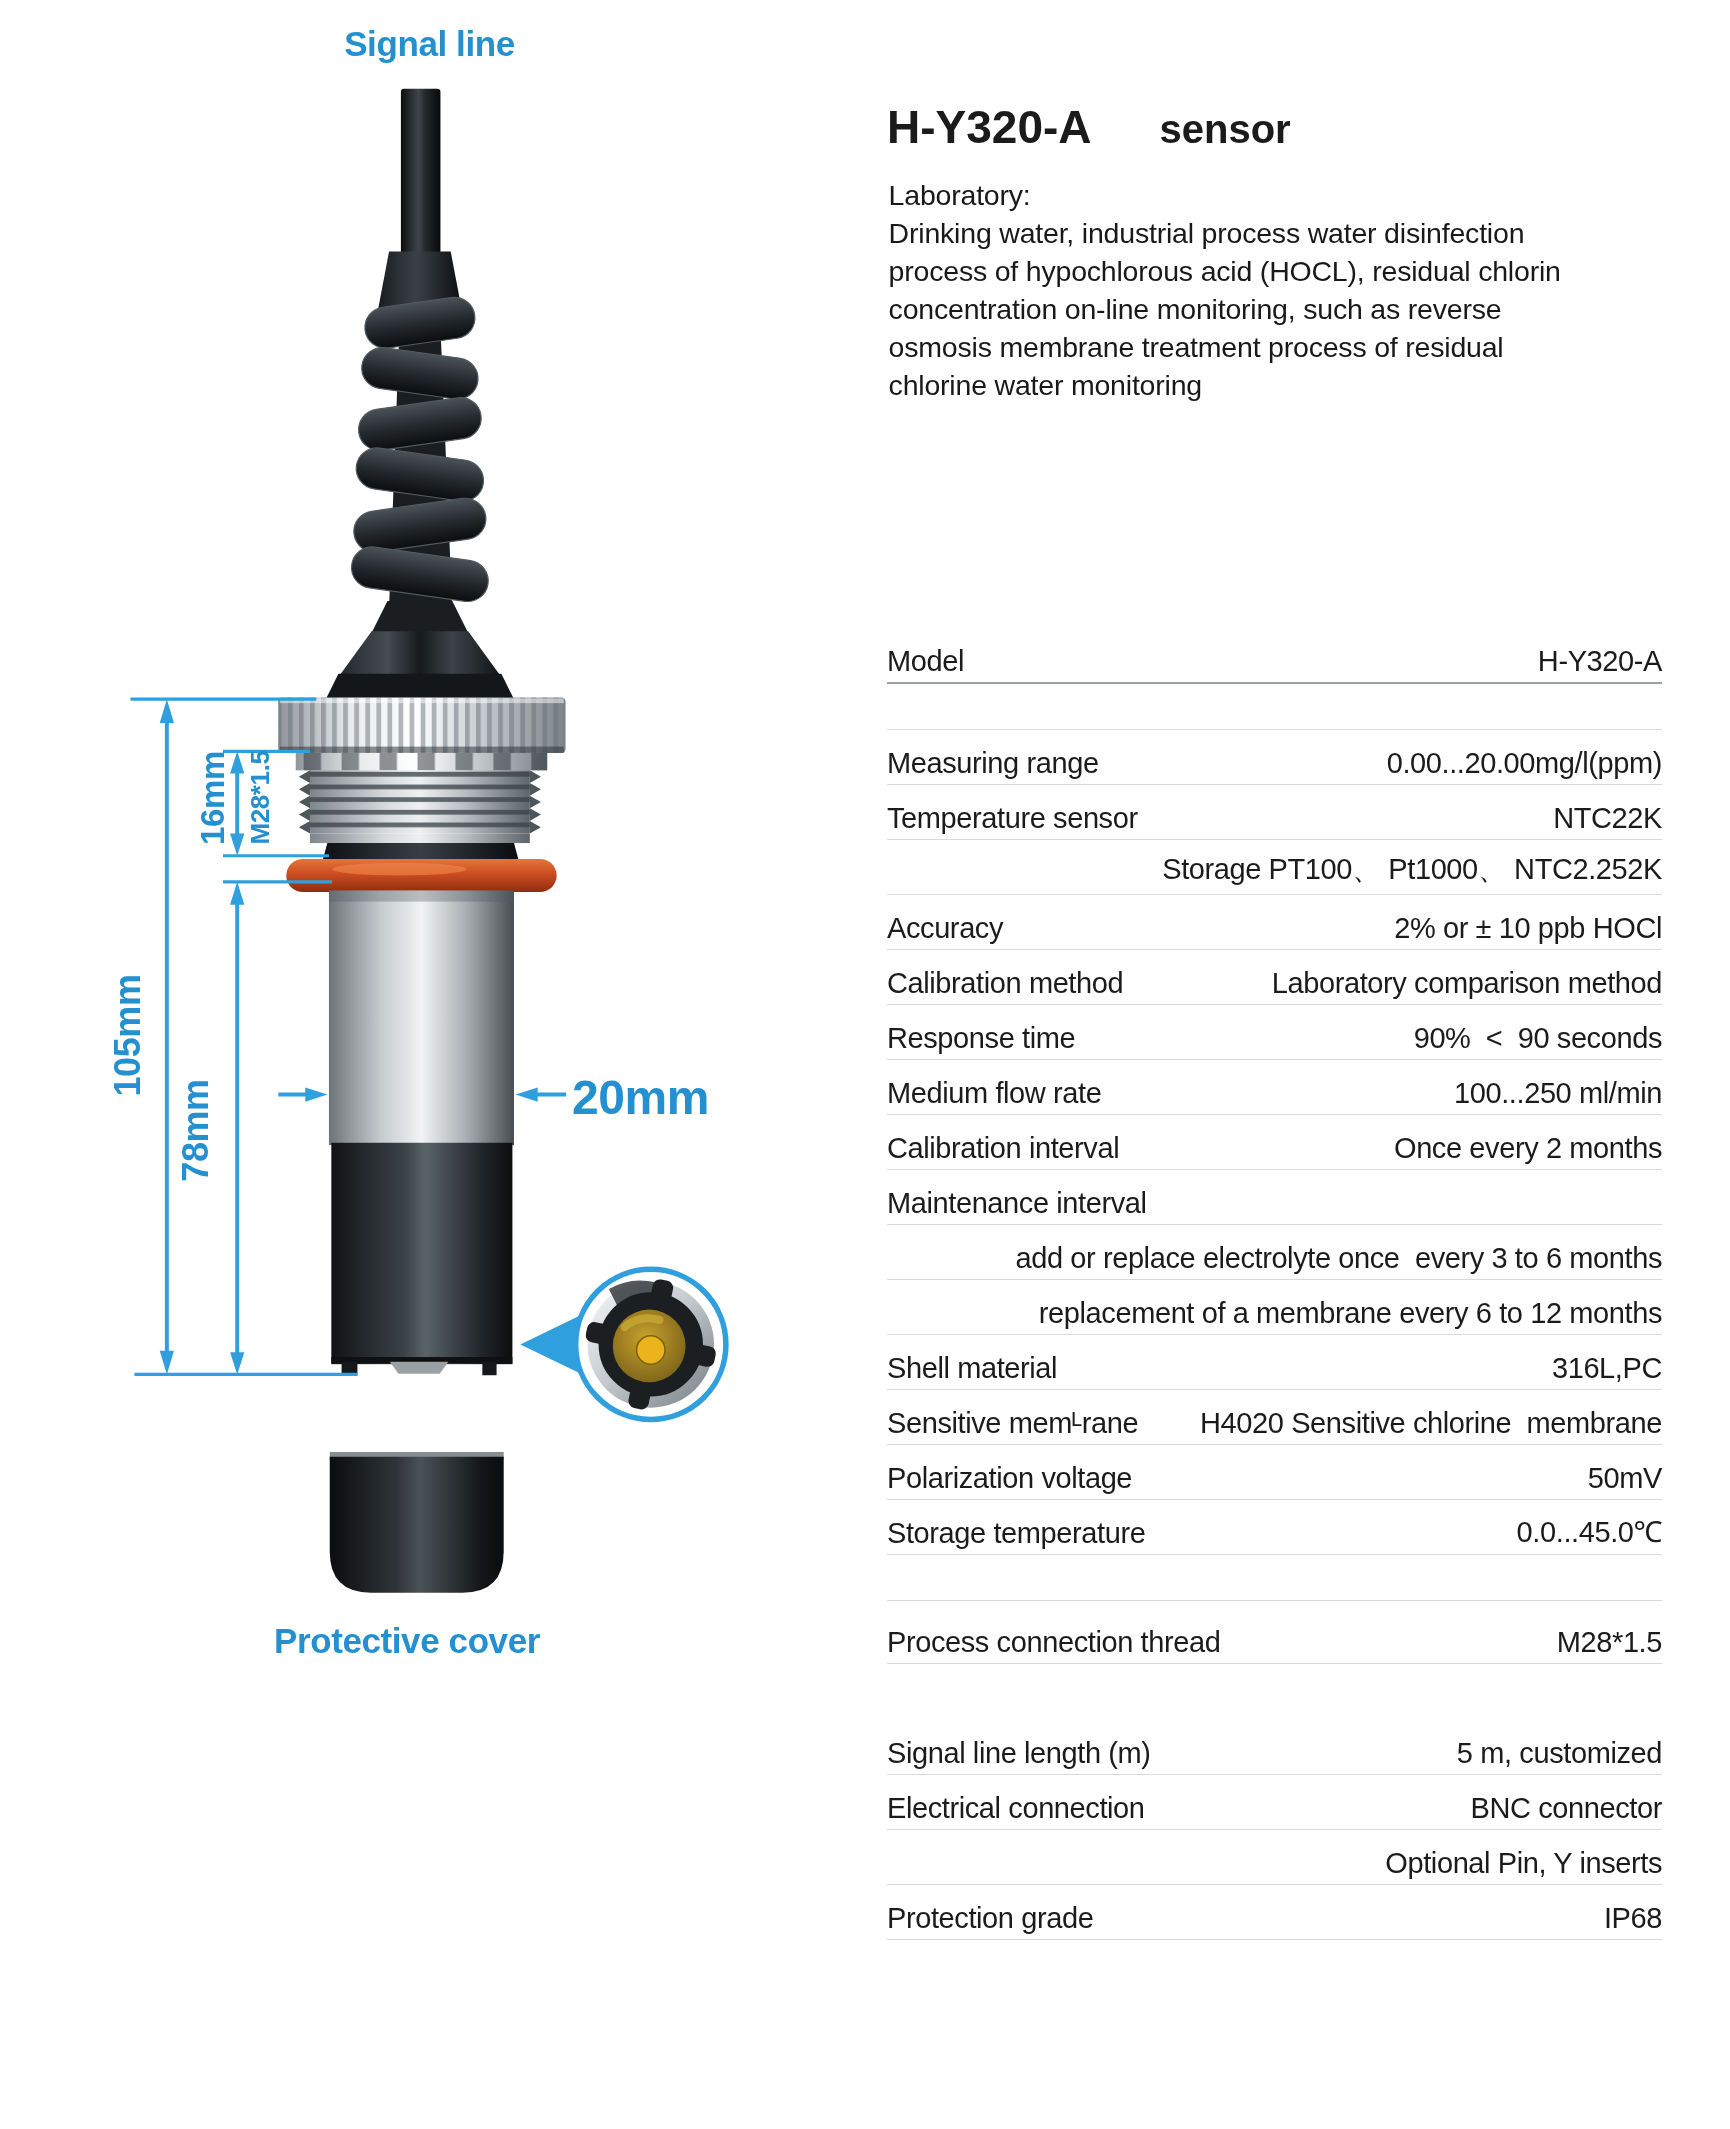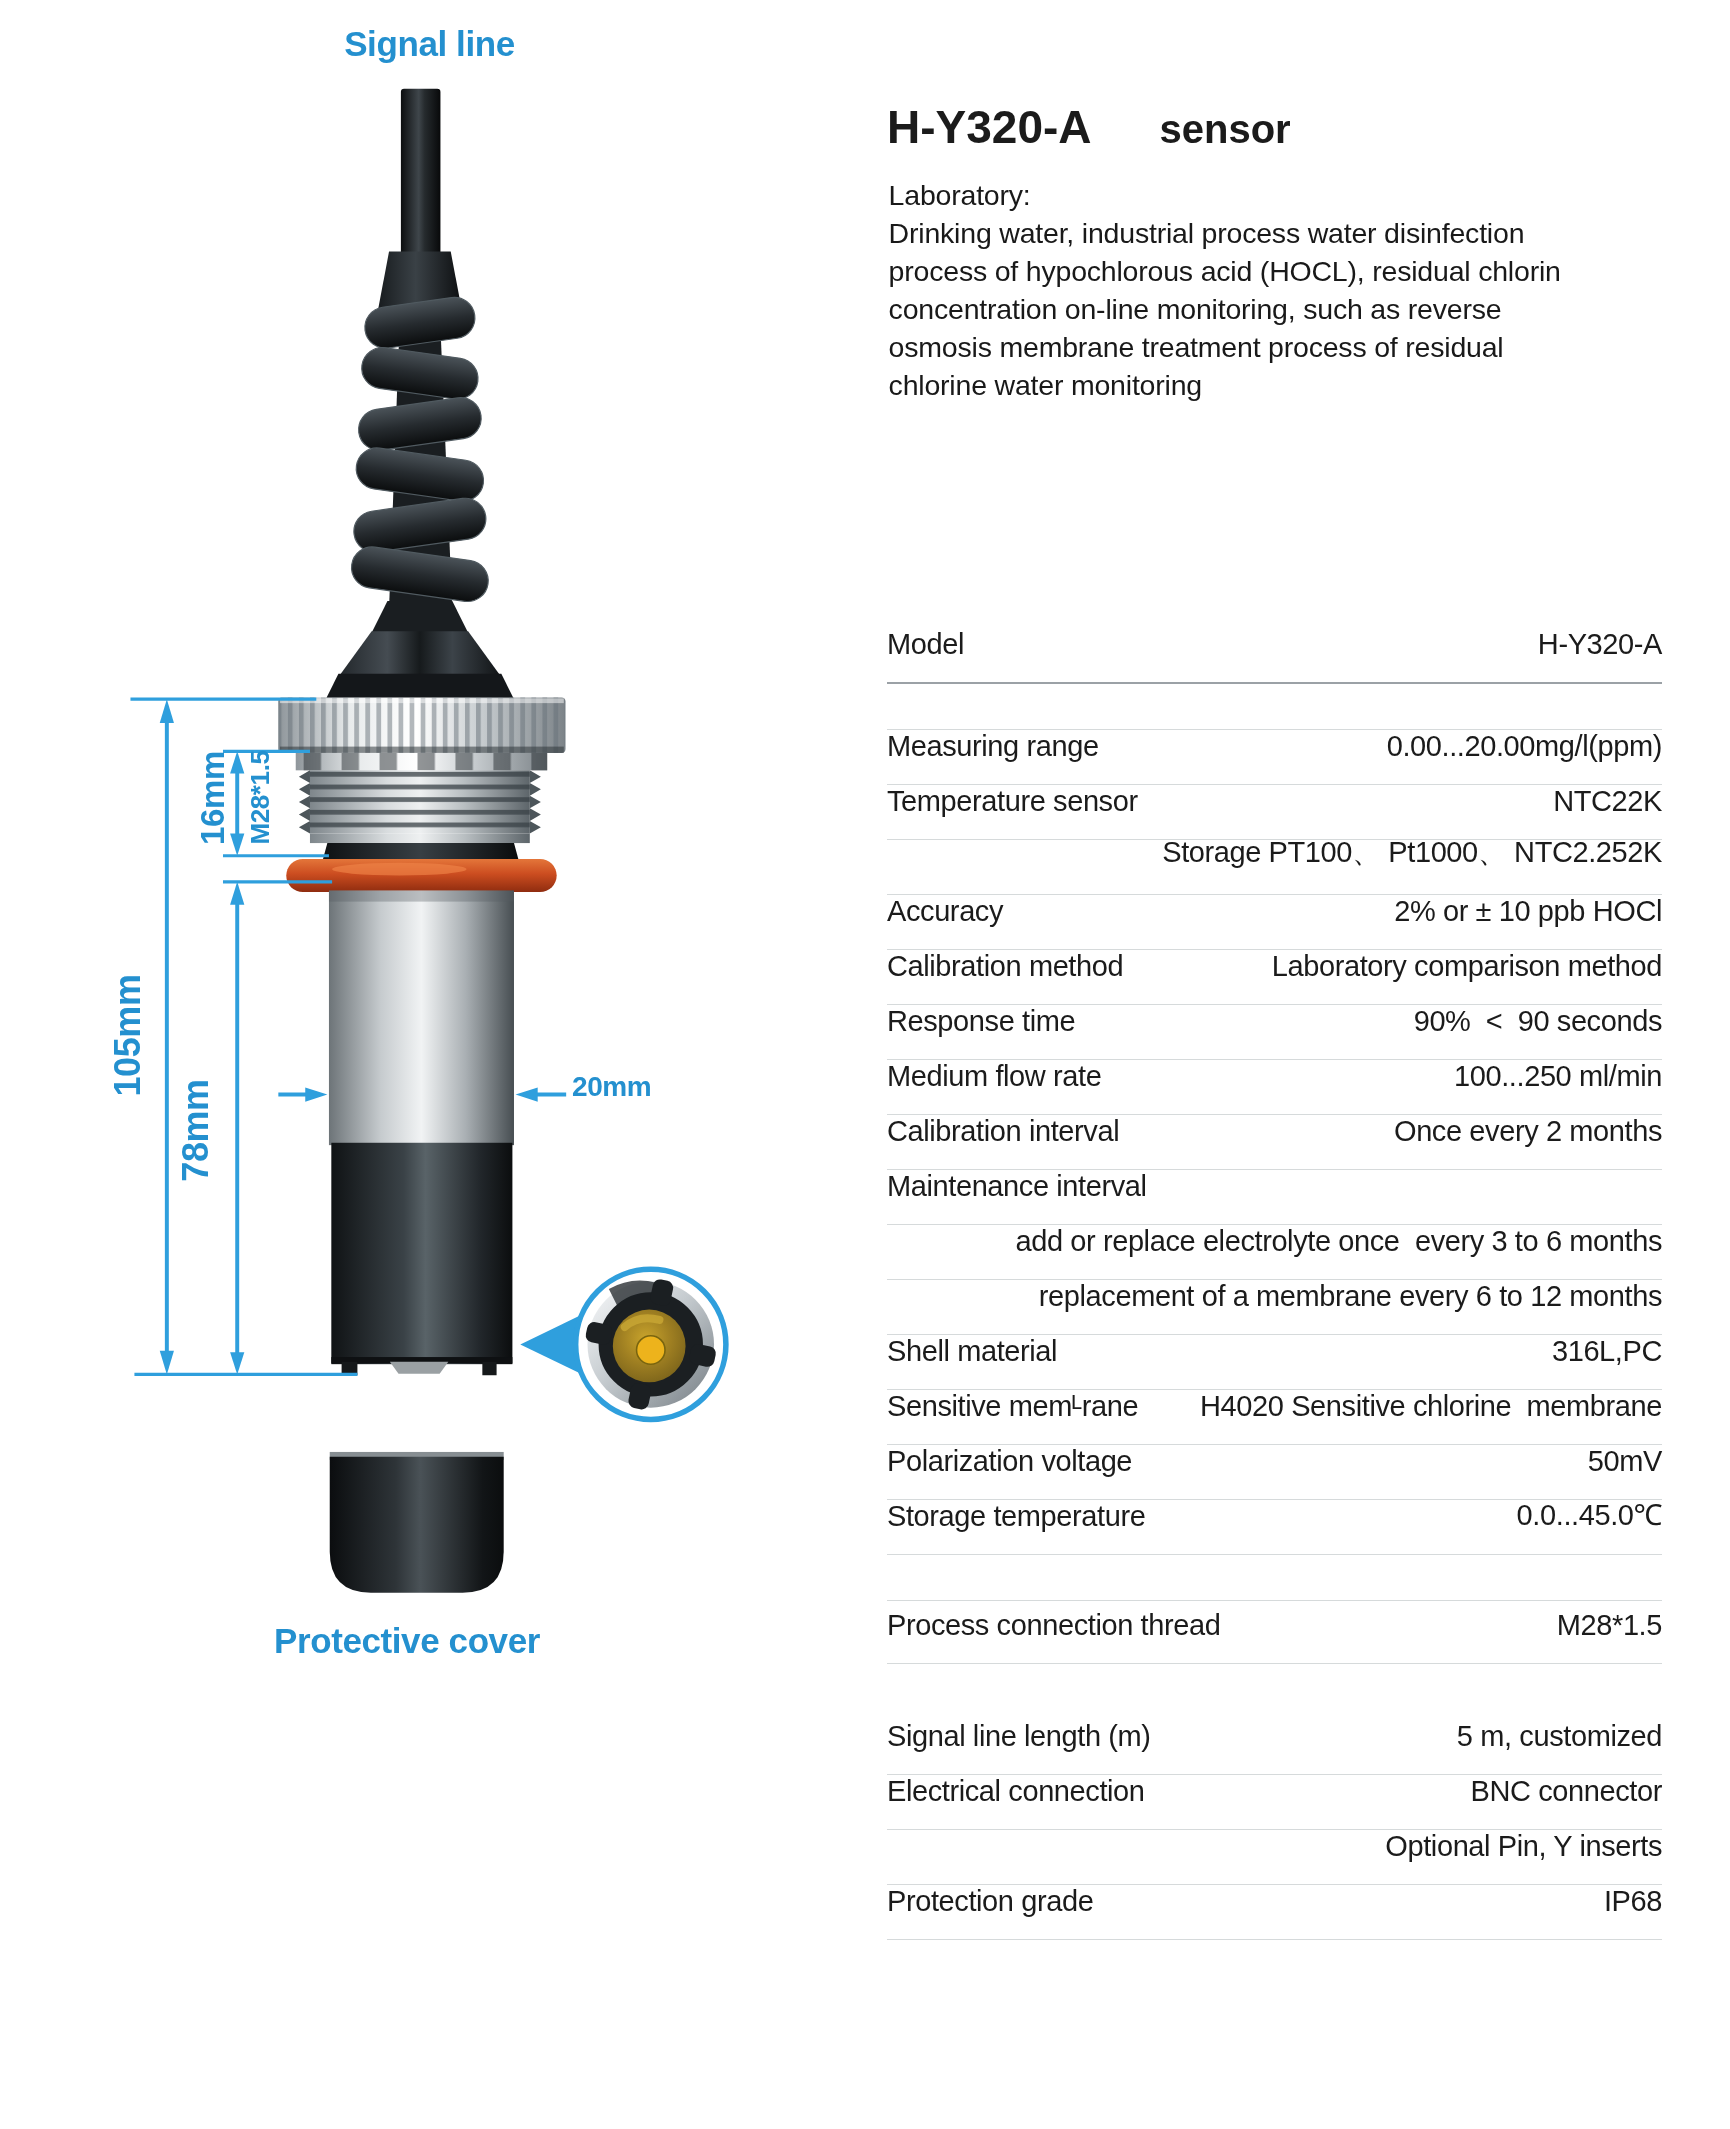--- a/index.html
+++ b/index.html
@@ -8,35 +8,35 @@
 
   
   .illustration{position:absolute;left:0;top:0;width:854px;height:2129px;}
   .illustration svg{position:absolute;left:0;top:0;}
   .lbl{position:absolute;color:#2490cf;font-weight:600;letter-spacing:-0.4px;line-height:1.1;}
   .lbl.signal{left:311px;top:25px;width:237px;text-align:center;font-size:35px;}
   .lbl.dim105{left:12.7px;top:1012px;width:237px;height:47px;text-align:center;font-size:36px;transform:rotate(-90deg);}
   .lbl.dim78{left:81px;top:1107px;width:237px;height:47px;text-align:center;font-size:36px;transform:rotate(-90deg);}
   .lbl.dim16{left:118px;top:776px;width:198px;height:44px;text-align:center;font-size:33px;transform:rotate(-90deg);}
   .lbl.m28{left:168px;top:780px;width:190px;height:35px;text-align:center;font-size:26px;font-weight:600;transform:rotate(-90deg);}
-  .lbl.dim20{left:572px;top:1072px;font-size:28px;}
+  .lbl.dim20{left:572px;top:1072px;font-size:48px;}
   .lbl.cover{left:274px;top:1622px;width:316px;text-align:left;font-size:35px;}
 
   
   .content{position:absolute;left:887px;top:0;width:775px;}
   .title-row{position:absolute;top:100px;left:0;display:flex;align-items:baseline;gap:68px;}
   .title-model{font-size:46px;font-weight:800;letter-spacing:0;}
   .title-type{font-size:40px;font-weight:700;}
   .application{position:absolute;top:176px;left:1.6px;width:775px;font-size:28.5px;line-height:38px;letter-spacing:-0.2px;color:#191919;}
   .app-text{white-space:pre-line;}
 
   .spec-table{position:absolute;top:640px;left:0;width:775px;font-size:29px;letter-spacing:-0.4px;}
   .trow{box-sizing:border-box;width:100%;}
   .trow.row{height:55px;display:flex;justify-content:space-between;align-items:flex-end;
-            padding-bottom:21px;border-bottom:1.6px solid #d6dadb;}
+            padding-bottom:4px;border-bottom:1.6px solid #d6dadb;}
   .trow.row:first-child{height:44px;border-bottom:2.4px solid #9ba1a6;}
   .trow.rule{height:46px;border-bottom:1.6px solid #d6dadb;}
   .trow.gap{height:8px;}
   .trow.gap-lg{height:28px;}
   .tlabel{white-space:pre;}
   .tvalue{white-space:pre;text-align:right;}
 </style>
 </head>
 <body>
 

